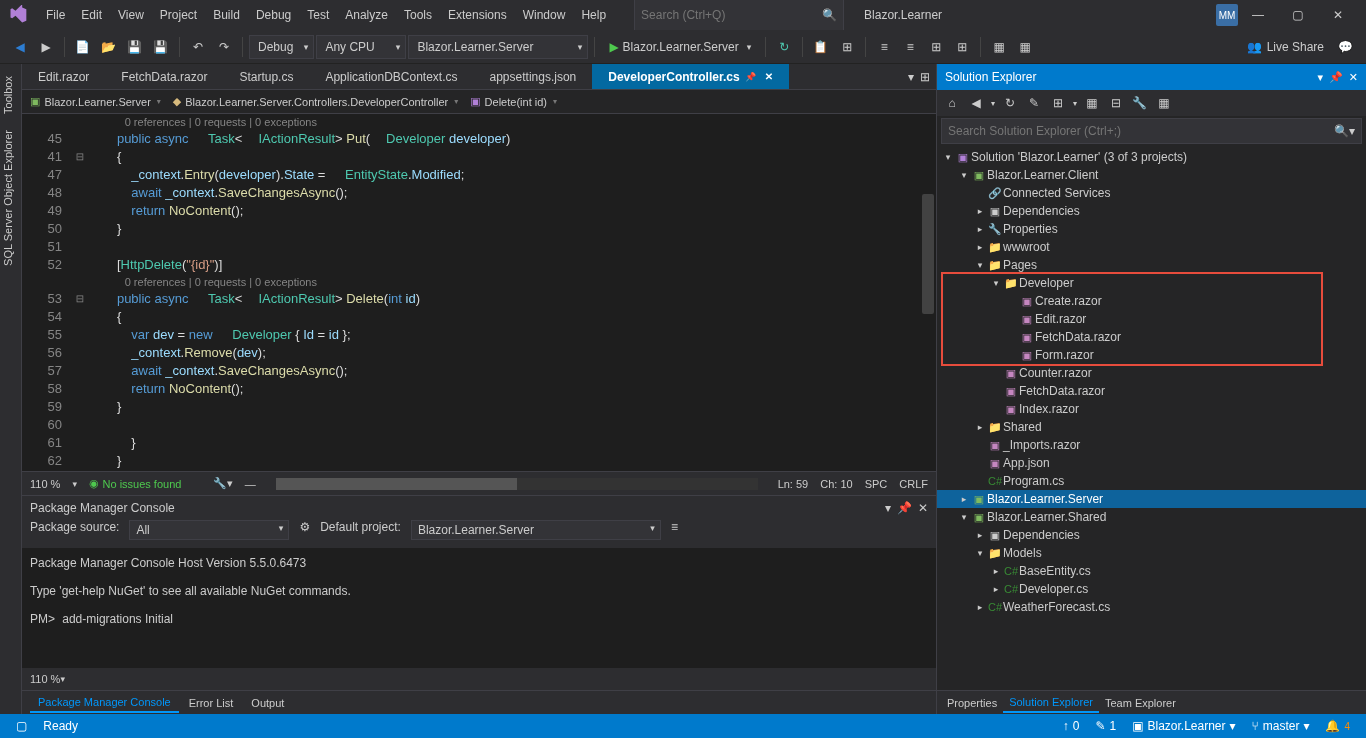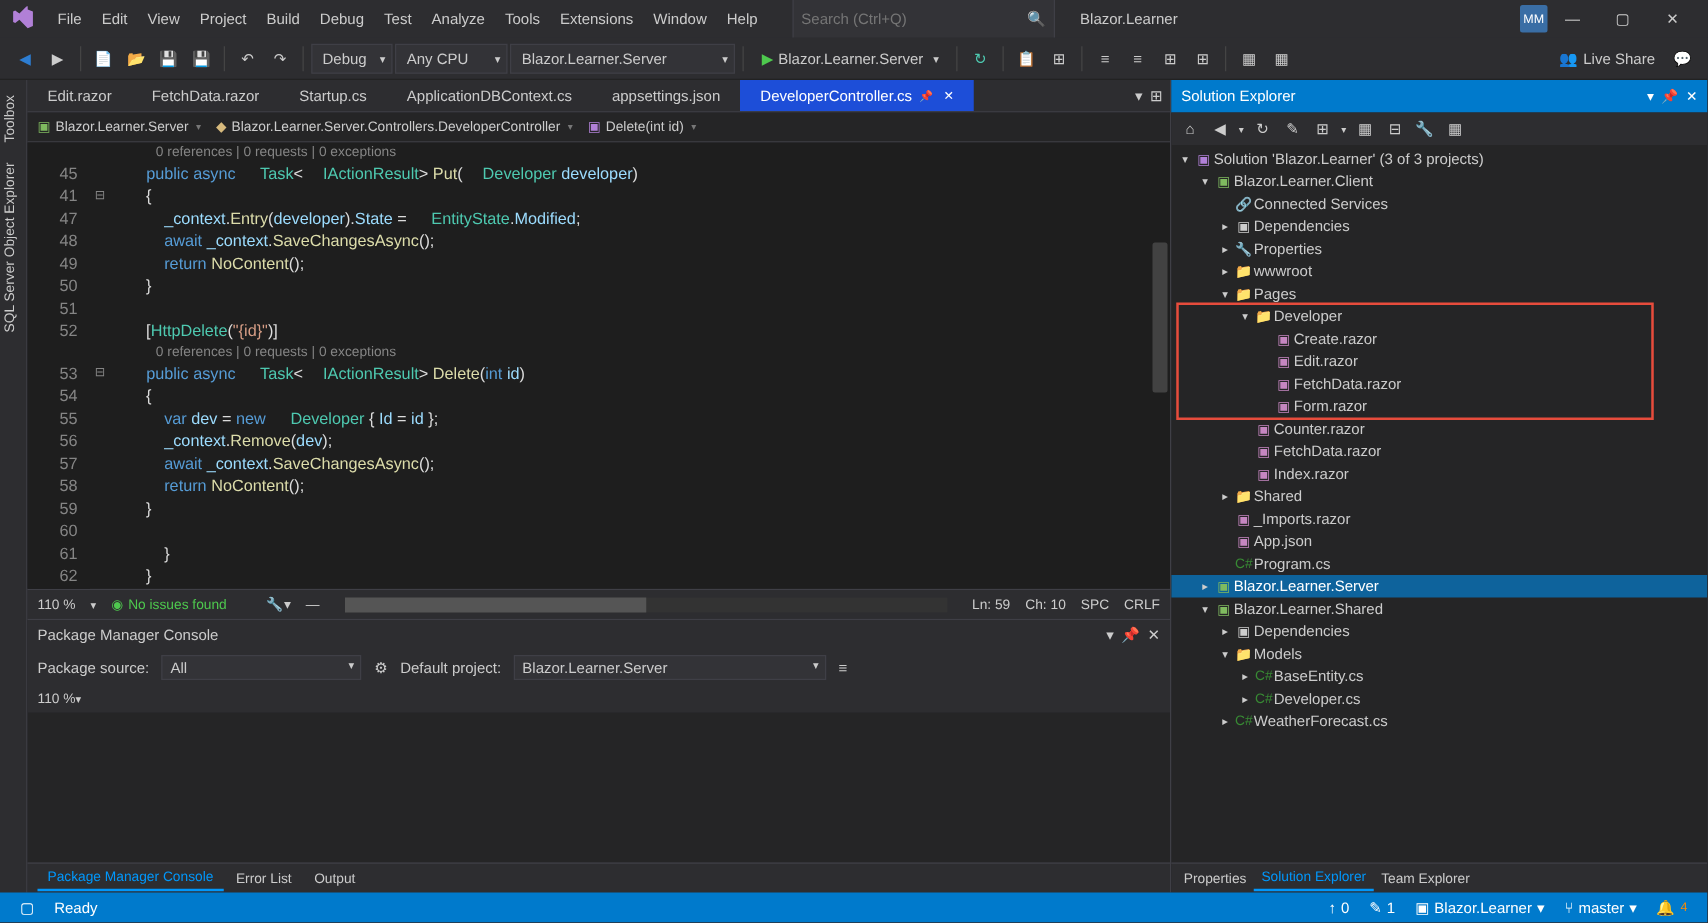--- a/index.html
+++ b/index.html
@@ -20,21 +20,21 @@
 .toolbar .tb-run .play { color: #4ec94e; }
 .toolbar .sep { width: 1px; height: 20px; background: #444; margin: 0 4px; }
 .toolbar .spacer { flex: 1; }
 .toolbar .live-share { display: flex; align-items: center; gap: 4px; padding: 0 8px; cursor: pointer; }
 .main-area { display: flex; flex: 1; min-height: 0; }
 .side-tabs { width: 22px; background: #2d2d30; border-right: 1px solid #3f3f46; display: flex; flex-direction: column; padding-top: 4px; }
 .side-tabs .tab { writing-mode: vertical-rl; transform: rotate(180deg); padding: 8px 2px; font-size: 11px; cursor: pointer; color: #ccc; }
 .center-panel { flex: 1; display: flex; flex-direction: column; min-width: 0; }
 .file-tabs { background: #2d2d30; height: 26px; display: flex; align-items: stretch; border-bottom: 1px solid #3f3f46; overflow: hidden; }
 .file-tabs .tab { padding: 0 16px; display: flex; align-items: center; cursor: pointer; color: #ccc; white-space: nowrap; font-size: 12px; }
-.file-tabs .tab.active { background: #1d4ed8; color: #fff; position: relative; }
+.file-tabs .tab.active { background: #0369a1; color: #fff; position: relative; font-weight: bold; }
 .file-tabs .tab .close { margin-left: 8px; font-size: 10px; }
 .file-tabs .tab .pin { margin-left: 6px; font-size: 9px; }
 .file-tabs .tab-actions { margin-left: auto; display: flex; align-items: center; padding: 0 6px; gap: 6px; }
 .breadcrumbs { background: #252526; height: 24px; display: flex; align-items: center; padding: 0 8px; gap: 12px; font-size: 11px; border-bottom: 1px solid #3f3f46; }
 .breadcrumbs .crumb { display: flex; align-items: center; gap: 4px; color: #ccc; cursor: pointer; }
 .breadcrumbs .crumb::after { content: '▾'; font-size: 8px; margin-left: 2px; color: #777; }
 .editor { flex: 1; display: flex; background: #1e1e1e; font-family: Consolas, monospace; font-size: 13px; position: relative; min-height: 0; overflow: hidden; }
 .editor .gutter { width: 50px; background: #1e1e1e; color: #858585; text-align: right; padding: 0 10px 0 0; user-select: none; }
 .editor .gutter .ln { height: 18px; line-height: 18px; }
 .editor .fold { width: 16px; }
@@ -44,21 +44,21 @@
 .editor .ref-line { color: #858585; font-size: 11px; height: 16px; line-height: 16px; }
 .kw { color: #569cd6; } .type { color: #4ec9b0; margin-left: 16px; } .str { color: #d69d85; } .mtd { color: #dcdcaa; } .var { color: #9cdcfe; } .attr { color: #4ec9b0; }
 .editor .scroll-thumb { position: absolute; right: 2px; width: 12px; background: #424242; border-radius: 2px; }
 .editor-status { height: 24px; background: #2d2d30; display: flex; align-items: center; padding: 0 8px; gap: 12px; font-size: 11px; border-top: 1px solid #3f3f46; }
 .editor-status .issues { display: flex; align-items: center; gap: 4px; color: #4ec94e; }
 .editor-status .scroll-h { flex: 1; height: 12px; background: #333; position: relative; margin: 0 8px; }
 .editor-status .scroll-h .thumb { position: absolute; left: 0; width: 50%; height: 100%; background: #555; }
 .pkg-console { height: 195px; background: #252526; display: flex; flex-direction: column; border-top: 1px solid #3f3f46; }
 .pkg-console .hdr { height: 24px; background: #2d2d30; display: flex; align-items: center; padding: 0 8px; font-size: 12px; }
 .pkg-console .hdr .actions { margin-left: auto; display: flex; gap: 6px; }
-.pkg-console .toolbar2 { height: 28px; background: #2d2d30; display: flex; align-items: center; padding: 0 8px; gap: 10px; font-size: 12px; }
+.pkg-console .toolbar2 { height: 28px; background: #2d2d30; display: flex; align-items: flex-start; padding: 0 8px; gap: 10px; font-size: 12px; }
 .pkg-console .toolbar2 .combo { background: #333337; border: 1px solid #3f3f46; padding: 2px 20px 2px 6px; position: relative; cursor: pointer; }
 .pkg-console .toolbar2 .combo::after { content: '▾'; position: absolute; right: 5px; font-size: 9px; }
 .pkg-console .term { flex: 1; background: #1e1e1e; font-family: Consolas, monospace; font-size: 12px; padding: 8px; color: #ccc; white-space: pre-wrap; }
 .pkg-console .term .prompt { color: #ccc; }
 .pkg-console .foot { height: 22px; background: #2d2d30; display: flex; align-items: center; padding: 0 8px; font-size: 11px; }
 .bottom-tabs { height: 24px; background: #2d2d30; display: flex; align-items: center; padding: 0 8px; gap: 2px; font-size: 11px; border-top: 1px solid #3f3f46; }
 .bottom-tabs .btab { padding: 3px 8px; cursor: pointer; }
 .bottom-tabs .btab.active { color: #0097fb; border-bottom: 2px solid #0097fb; }
 .right-panel { width: 430px; background: #252526; display: flex; flex-direction: column; border-left: 1px solid #3f3f46; }
 .right-panel .hdr { height: 26px; background: #007acc; color: #fff; display: flex; align-items: center; padding: 0 8px; font-size: 12px; }
@@ -273,20 +273,25 @@
         </div>
       </div>
       <div class="toolbar2">
         <span>Package source:</span>
         <div class="combo" style="width:160px">All</div>
         <span>⚙</span>
         <span>Default project:</span>
         <div class="combo" style="width:250px">Blazor.Learner.Server</div>
         <span>≡</span>
       </div>
+      <div class="term"><span>Package Manager Console Host Version 5.5.0.6473</span>
+
+<span>Type 'get-help NuGet' to see all available NuGet commands.</span>
+
+<span class="prompt">PM&gt;</span> <span>add-migrations Initial</span></div>
       <div class="foot">
           <span>110 %</span> 
           <span style="font-size:9px">▾</span>
         </div>
     </div>
 
     <div class="bottom-tabs" id="bottom-tabs">
         <div class="btab active">Package Manager Console</div>
         <div class="btab">Error List</div>
         <div class="btab">Output</div>
@@ -308,20 +313,24 @@
       <span style="font-size:8px">▾</span>
       <span class="tb-icn">↻</span>
       <span class="tb-icn">✎</span>
       <span class="tb-icn">⊞</span>
       <span style="font-size:8px">▾</span>
       <span class="tb-icn">▦</span>
       <span class="tb-icn">⊟</span>
       <span class="tb-icn">🔧</span>
       <span class="tb-icn">▦</span>
     </div>
+    <div class="se-search">
+      <input placeholder="Search Solution Explorer (Ctrl+;)" style="">
+      <span>🔍▾</span>
+    </div>
     <div class="tree" id="tree">
       <div class="highlight-box" style="left:4px;top:126px;width:382px;height:94px"></div>
     <div class="row" style="padding-left: 4px;">
           <span class="exp">▾</span>
           <span class="icn"><span class="ic-sln">▣</span></span>
           <span>Solution 'Blazor.Learner' (3 of 3 projects)</span>
         </div>
         <div class="row" style="padding-left: 20px;">
           <span class="exp">▾</span>
           <span class="icn"><span class="ic-proj">▣</span></span>

